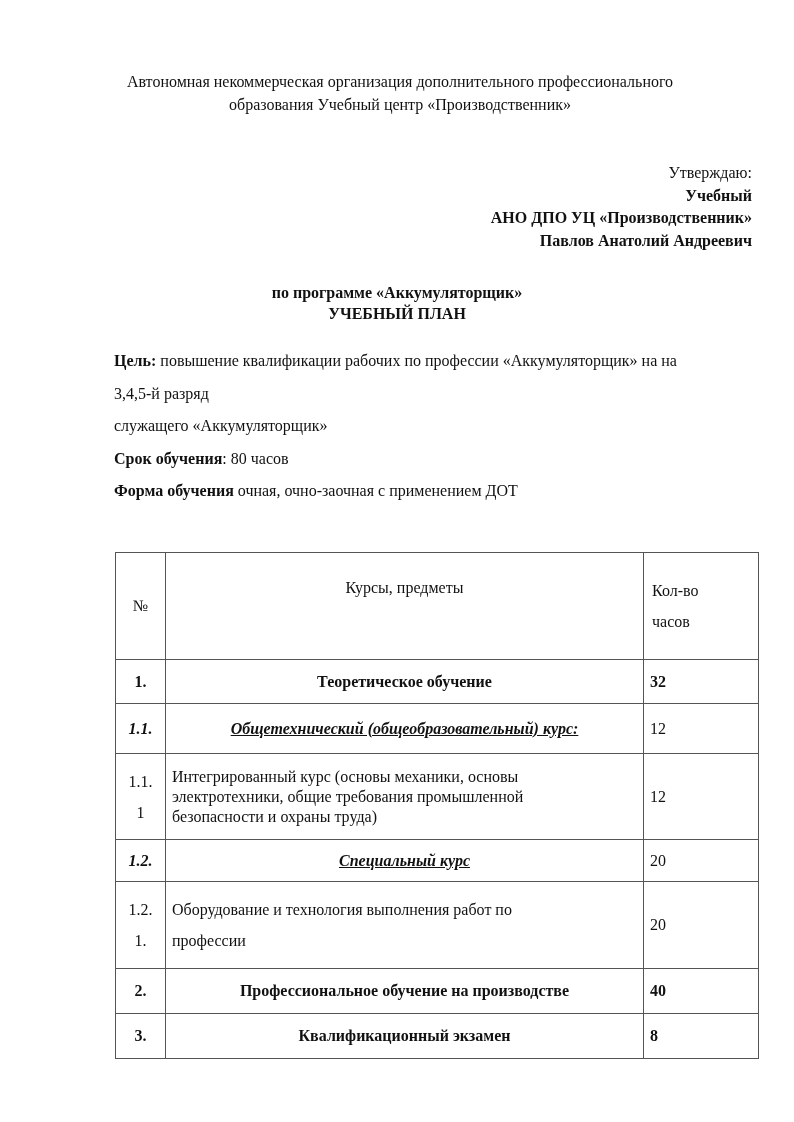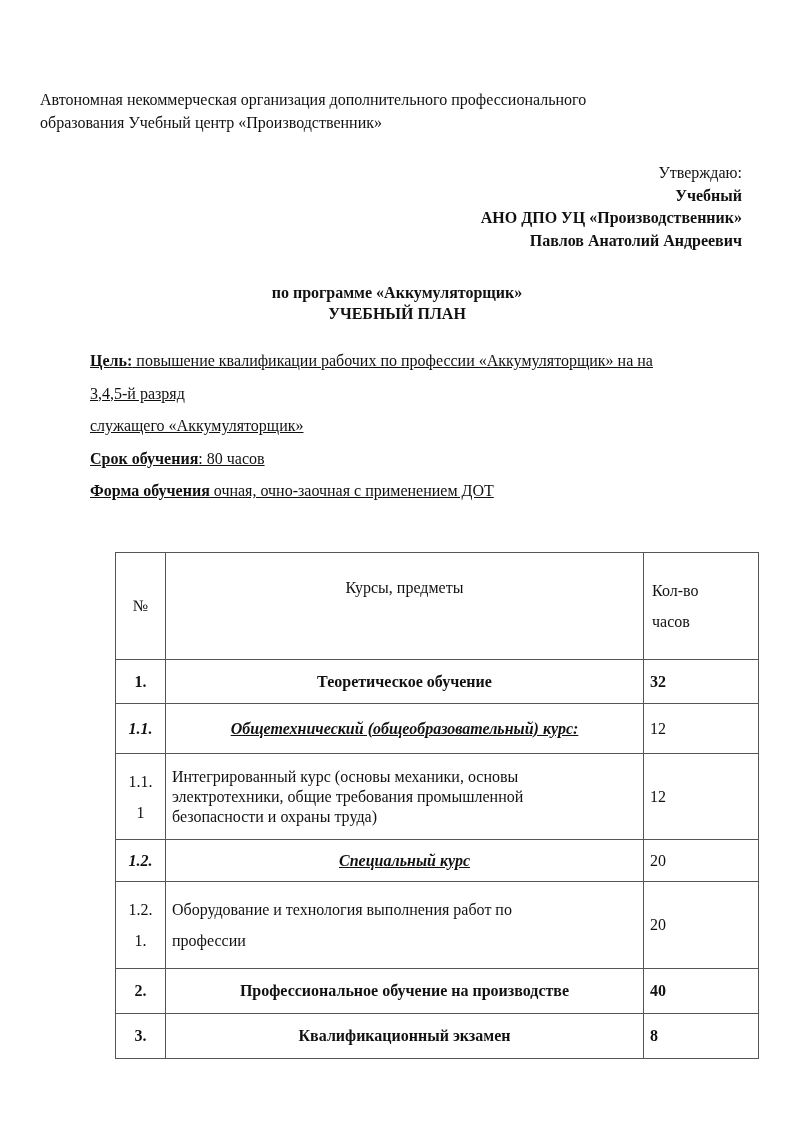--- a/index.html
+++ b/index.html
@@ -1,35 +1,35 @@
 <!DOCTYPE html>
 <html><head>
   <meta charset="utf-8">
   <style>
     html, body { margin: 0; padding: 0; background: #ffffff; }
     body {
       width: 794px; height: 1122px; position: relative; overflow: hidden;
       font-family: "Liberation Serif", serif; color: #111; font-size: 16px;
     }
     .org {
-      position: absolute; top: 88px; left: 40px; width: 720px;
-      text-align: left; line-height: 23px; font-size: 16px;
+      position: absolute; top: 70px; left: 40px; width: 720px;
+      text-align: center; line-height: 23px; font-size: 16px;
     }
     .approve {
-      position: absolute; top: 162px; right: 52px; text-align: right;
+      position: absolute; top: 162px; right: 42px; text-align: right;
       line-height: 22.5px; font-size: 16px;
     }
     .approve .b { font-weight: bold; }
     .title {
       position: absolute; top: 282px; left: 0; width: 794px;
       text-align: center; font-weight: bold; line-height: 21px; font-size: 16px;
     }
     .info {
-      position: absolute; top: 345px; left: 90px; width: 654px;
-      line-height: 32.5px; font-size: 16px; text-decoration: underline;
+      position: absolute; top: 345px; left: 114px; width: 654px;
+      line-height: 32.5px; font-size: 16px;
     }
     .info p { margin: 0; text-align: justify; text-align-last: left; }
     .info p.just { text-align-last: auto; }
     .info b { font-weight: bold; }
 
     table.plan {
       position: absolute; top: 552px; left: 115px; width: 644px;
       border-collapse: collapse; font-size: 16px;
     }
     table.plan td {

